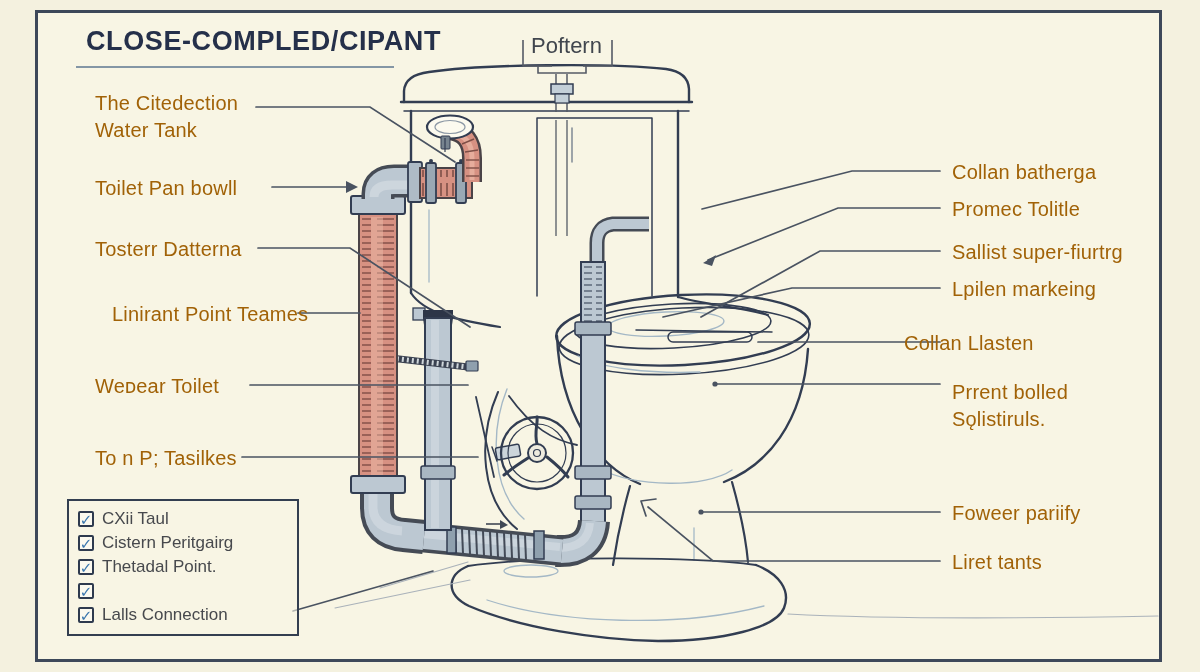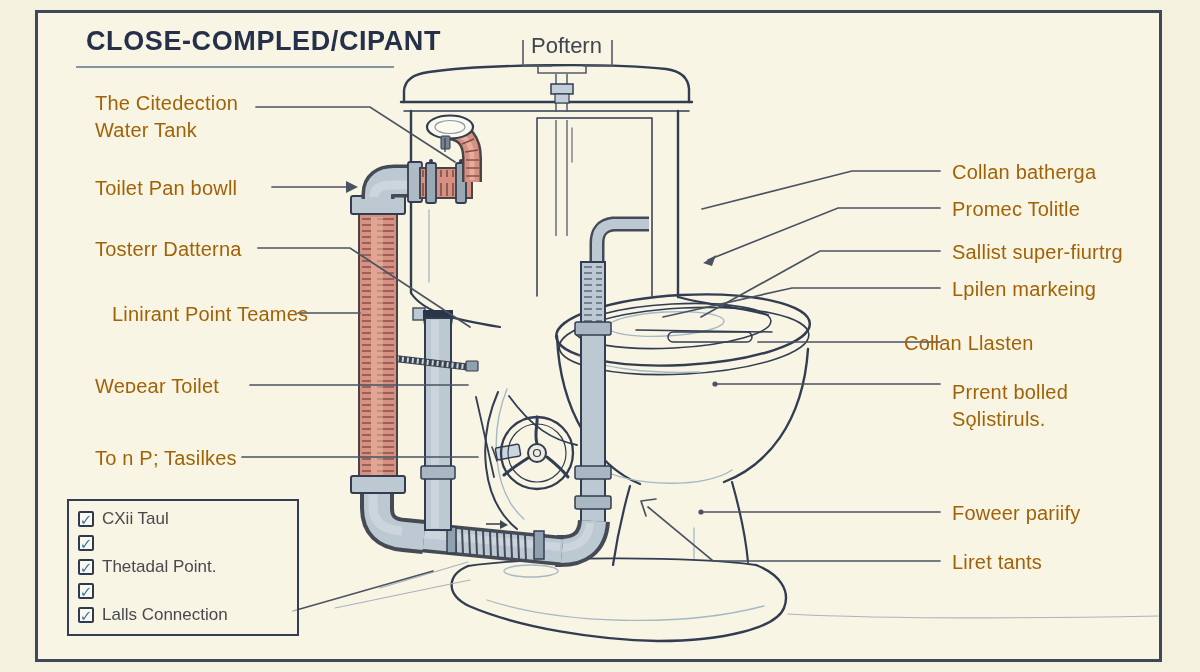--- a/index.html
+++ b/index.html
@@ -266,20 +266,21 @@
 <div class="lbl" style="left:952px;top:500px;">Foweer pariify</div>
 <div class="lbl" style="left:952px;top:549px;">Liret tants</div>
 
 <div class="checklist">
   <div class="chk-row">
     <span class="chk-box">✓</span>
     <span class="chk-label">CXii Taul</span>
   </div>
   <div class="chk-row">
     <span class="chk-box">✓</span>
+    <span class="chk-label">Cistern Peritgairg</span>
   </div>
   <div class="chk-row">
     <span class="chk-box">✓</span>
     <span class="chk-label">Thetadal Point.</span>
   </div>
   <div class="chk-row">
     <span class="chk-box">✓</span>
   </div>
   <div class="chk-row">
     <span class="chk-box">✓</span>

